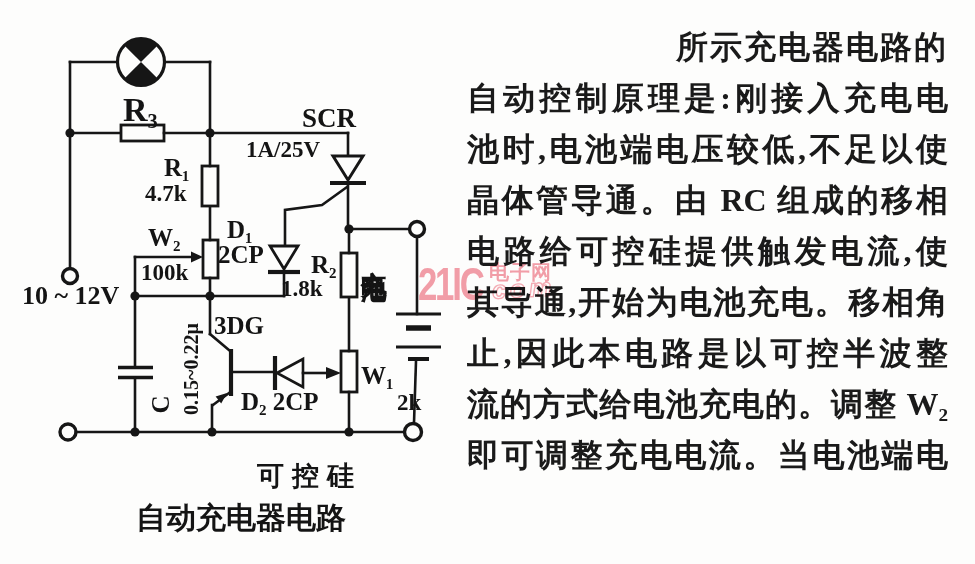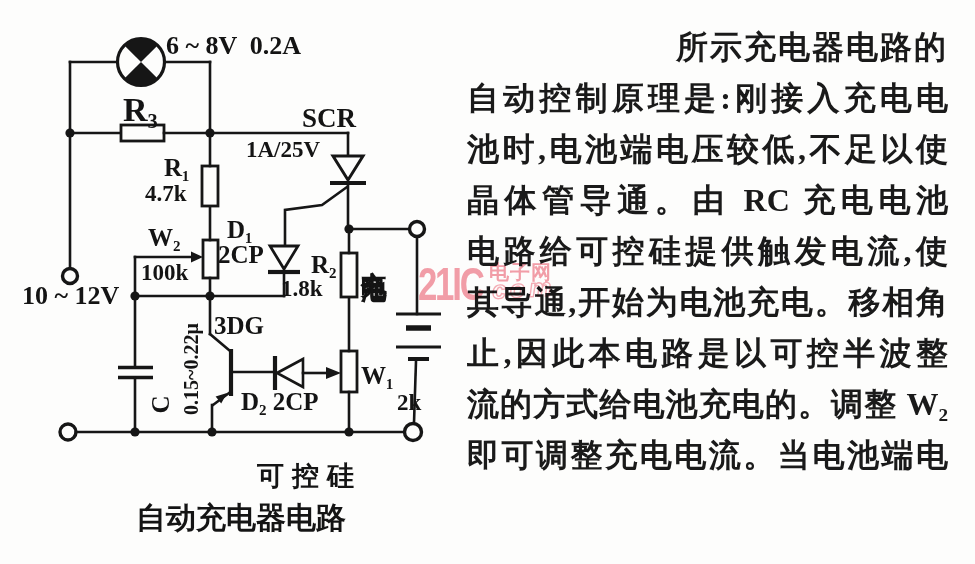--- a/index.html
+++ b/index.html
@@ -115,21 +115,20 @@
     <line class="wire" x1="416" y1="361" x2="414" y2="423"></line>
 
     <circle class="term" cx="68" cy="432" r="8"></circle>
     <line class="wire" x1="76" y1="432" x2="405" y2="432"></line>
     <circle class="term" cx="413" cy="432" r="8.5"></circle>
     <circle class="dot" cx="135" cy="432" r="4.6"></circle>
     <circle class="dot" cx="212" cy="432" r="4.6"></circle>
     <circle class="dot" cx="349" cy="432" r="4.6"></circle>
   </svg>
 
-  <div class="lbl" style="left:166px;top:33px;font-size:26px;">6 ~ 8V  0.2A</div>
   <div class="lbl" style="left:22px;top:283px;font-size:26px;text-align:right;">10 ~ 12V</div>
   <div class="lbl" style="left:123px;top:93px;font-size:34px;">R₃</div>
   <div class="lbl" style="left:164px;top:155px;font-size:25px;">R₁</div>
   <div class="lbl" style="left:145px;top:182px;font-size:23px;">4.7k</div>
   <div class="lbl" style="left:148px;top:225px;font-size:25px;">W₂</div>
   <div class="lbl" style="left:141px;top:261px;font-size:23px;">100k</div>
   <div class="lbl" style="left:227px;top:217px;font-size:25px;">D₁</div>
   <div class="lbl" style="left:218px;top:242px;font-size:25px;">2CP</div>
   <div class="lbl" style="left:302px;top:105px;font-size:27px;">SCR</div>
   <div class="lbl" style="left:246px;top:138px;font-size:23px;">1A/25V</div>
@@ -143,21 +142,21 @@
   <div class="lbl" style="left:361px;top:391px;font-size:23px;margin-left:36px;">2k</div>
   <div class="lbl vert" style="left:360px;top:250px;height:114px;font-size:26px;">充电电池</div>
 
   <div class="cap" style="left:257px;top:463px;font-size:27px;letter-spacing:8px;">可控硅</div>
   <div class="cap" style="left:136px;top:503px;font-size:30px;letter-spacing:0px;">自动充电器电路</div>
 
   <div class="para">
     <div class="ln first">所示充电器电路的</div>
     <div class="ln">自动控制原理是:刚接入充电电</div>
     <div class="ln">池时,电池端电压较低,不足以使</div>
-    <div class="ln">晶体管导通。由 RC 充电电池</div>
+    <div class="ln">晶体管导通。由 RC 组成的移相</div>
     <div class="ln">电路给可控硅提供触发电流,使</div>
     <div class="ln">其导通,开始为电池充电。移相角</div>
     <div class="ln">止,因此本电路是以可控半波整</div>
     <div class="ln">流的方式给电池充电的。调整 W₂</div>
     <div class="ln">即可调整充电电流。当电池端电</div>
   </div>
 
   <div class="wm">
     <span class="wm-brand">21IC</span>
     <span class="wm-site">电子网</span>

